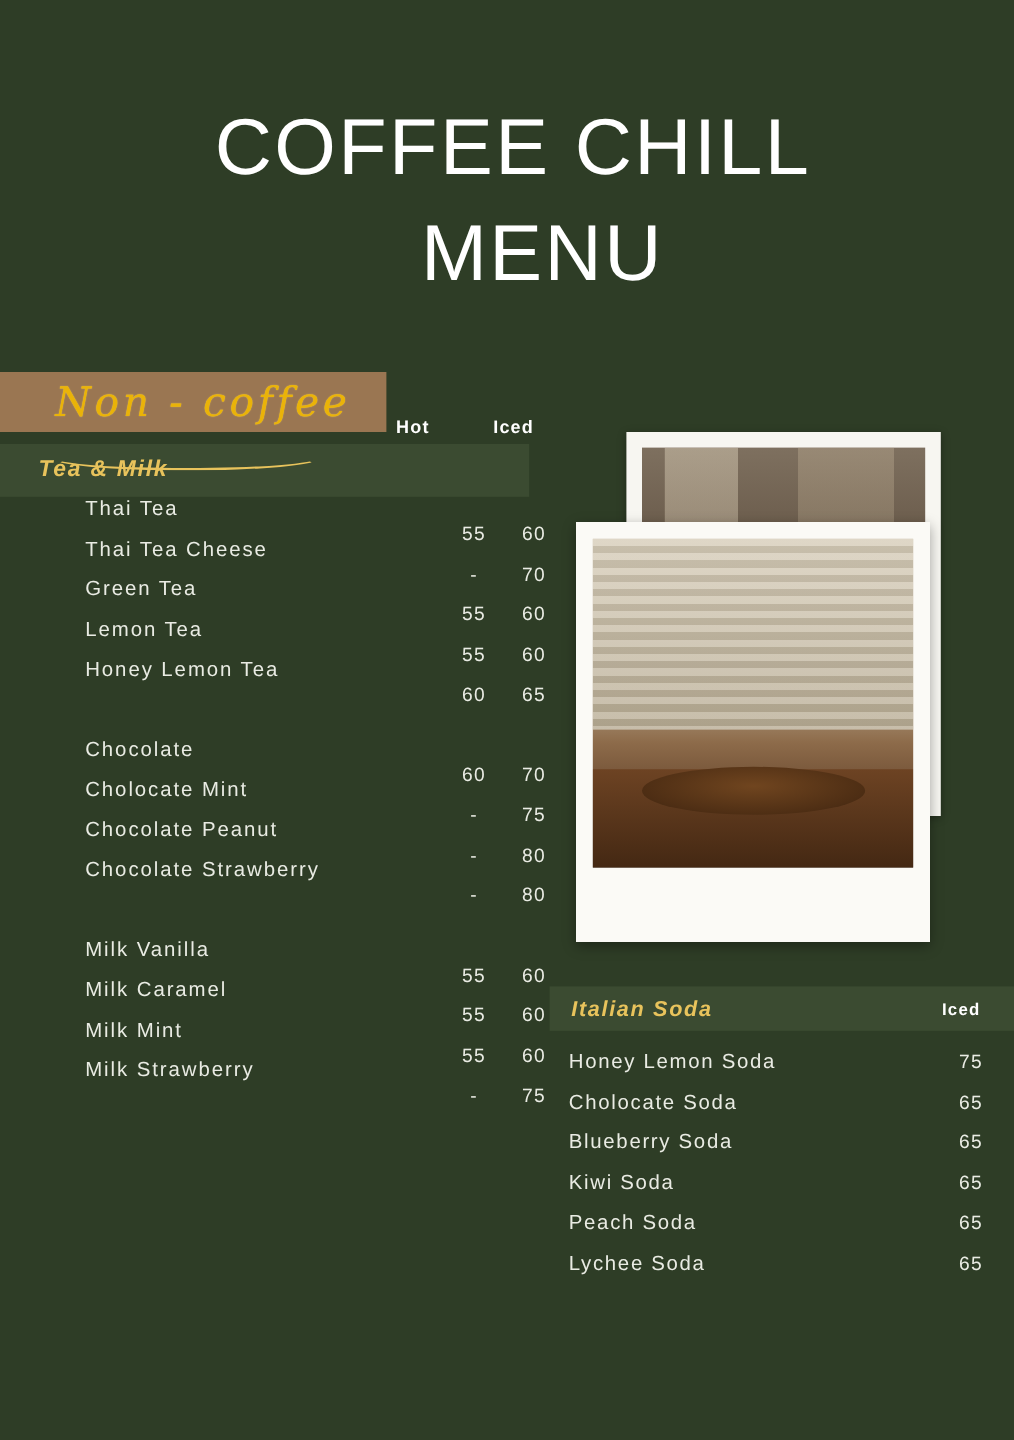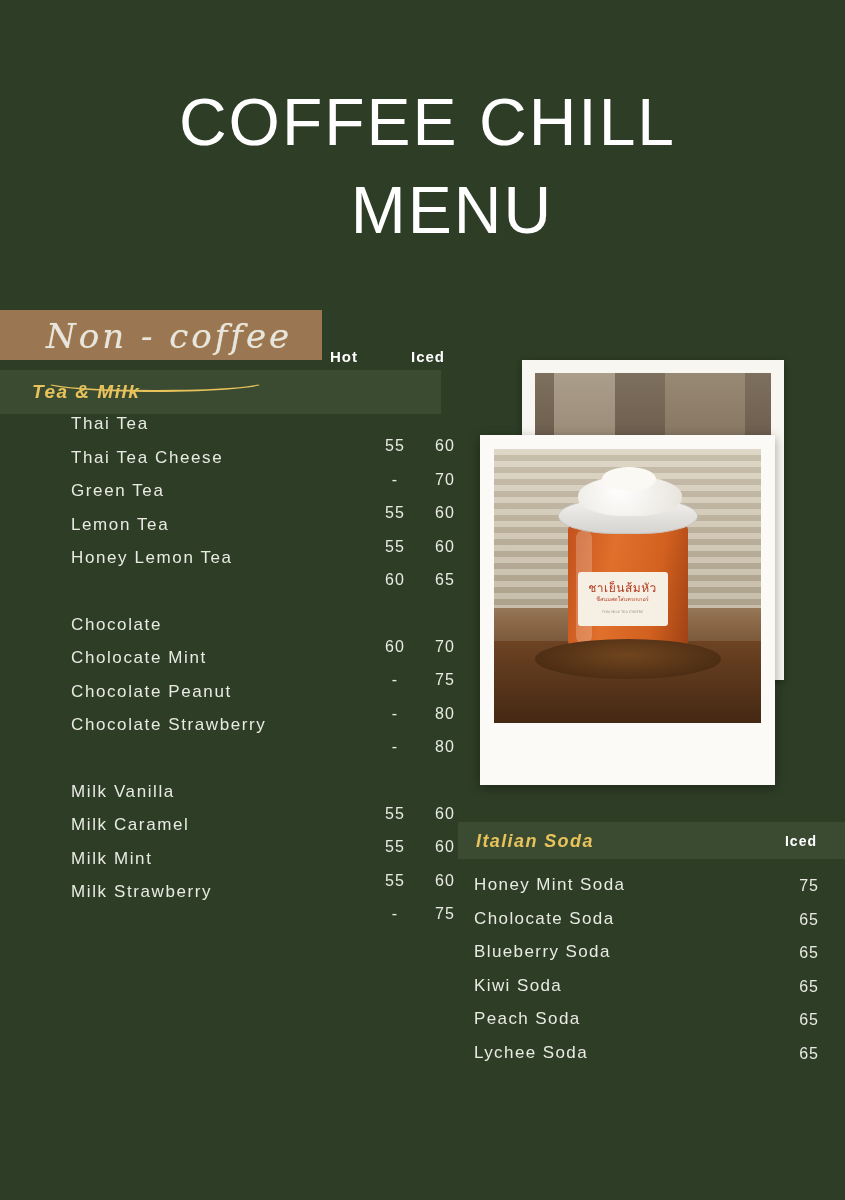--- a/index.html
+++ b/index.html
@@ -42,21 +42,21 @@
     left: 0;
     top: 0;
     width: 322px;
     height: 50px;
     background: #9a7652;
   }
   .noncoffee-script {
     position: absolute;
     left: 46px;
     top: 6px;
-    color: #e5e5e5;
+    color: #eab308;
     font-family: "DejaVu Serif", serif;
     font-style: italic;
     font-weight: 400;
     font-size: 34px;
     letter-spacing: 3px;
     z-index: 4;
     text-shadow: 0 0 1px #e8c35c;
   }
   .noncoffee-underline {
     position: absolute;
@@ -463,42 +463,32 @@
 
 <div class="photos">
   <div class="polaroid-back">
     <div class="img"></div>
   </div>
   <div class="polaroid-front">
     <div class="img">
       <div class="blinds"></div>
       <div class="table-surface"></div>
       <div class="saucer"></div>
-      <div class="cup">
-        <div class="cream"></div>
-        <div class="lid"></div>
-        <div class="body"></div>
-        <div class="label">
-          <div class="th">ชาเย็นส้มหัว</div>
-          <div class="th2">ชีสนมสดใส่แครกเกอร์</div>
-          <div class="th3">THAI MILK TEA CHEESE</div>
-        </div>
-      </div>
     </div>
   </div>
 </div>
 
 <div class="soda">
   <div class="soda-band">
     <span class="t">Italian Soda</span>
     <span class="iced-h">Iced</span>
   </div>
   <div class="soda-list">
     <div class="soda-row">
-      <span class="name">Honey Mint Soda</span>
+      <span class="name">Honey Lemon Soda</span>
       <span class="price">75</span>
     </div>
     <div class="soda-row">
       <span class="name">Cholocate Soda</span>
       <span class="price">65</span>
     </div>
     <div class="soda-row">
       <span class="name">Blueberry Soda</span>
       <span class="price">65</span>
     </div>

